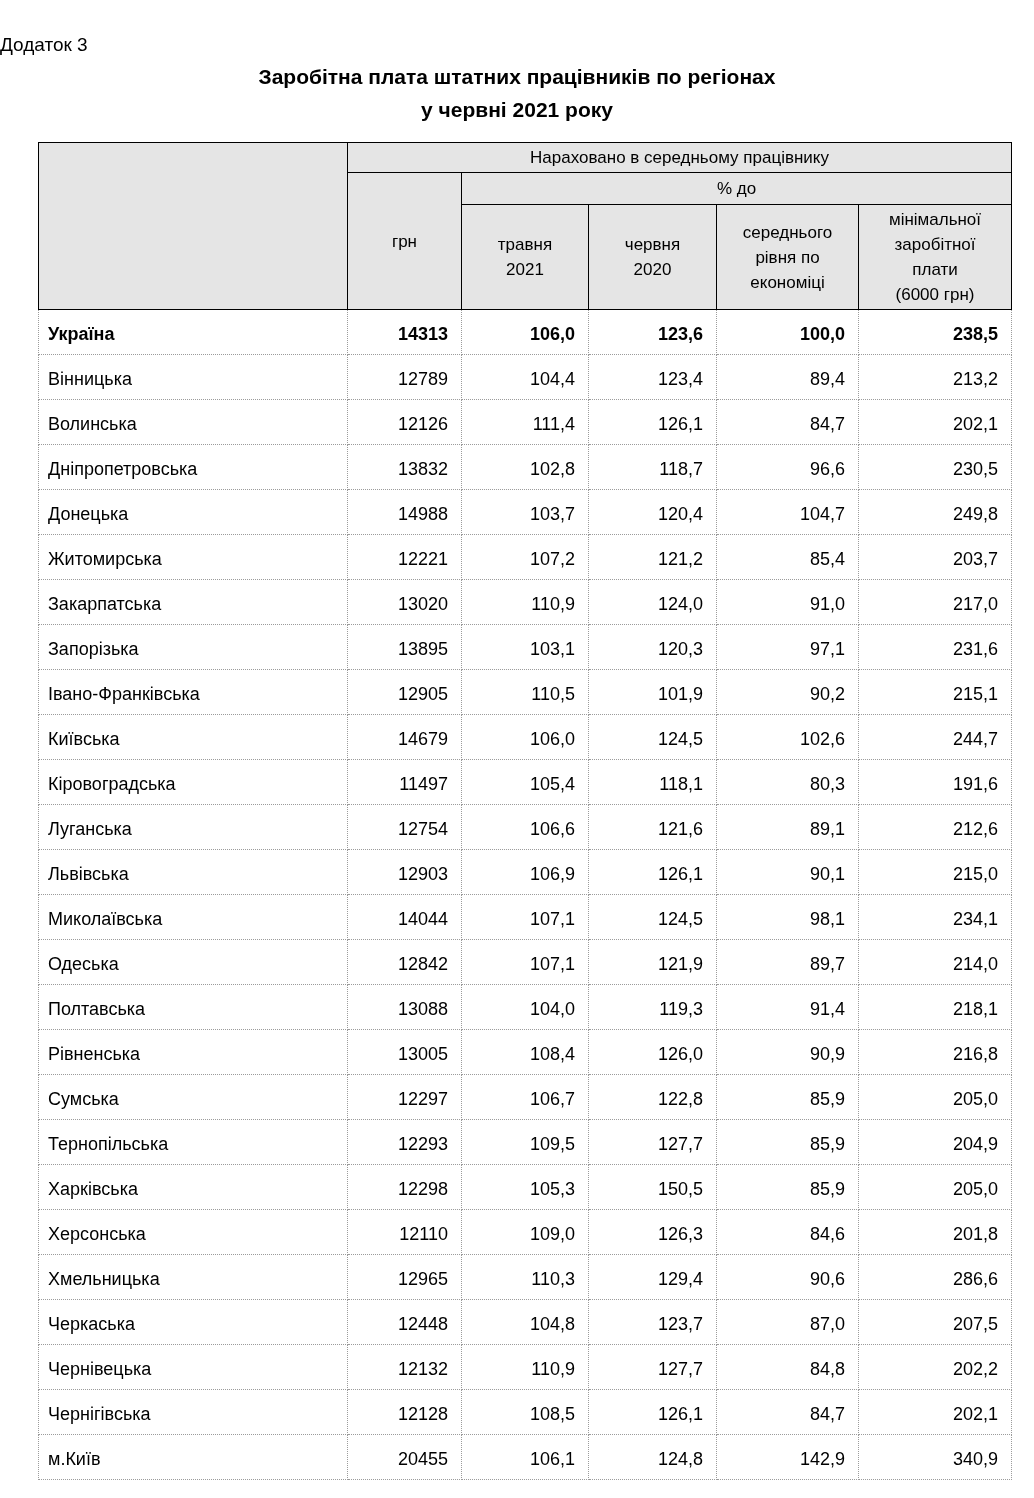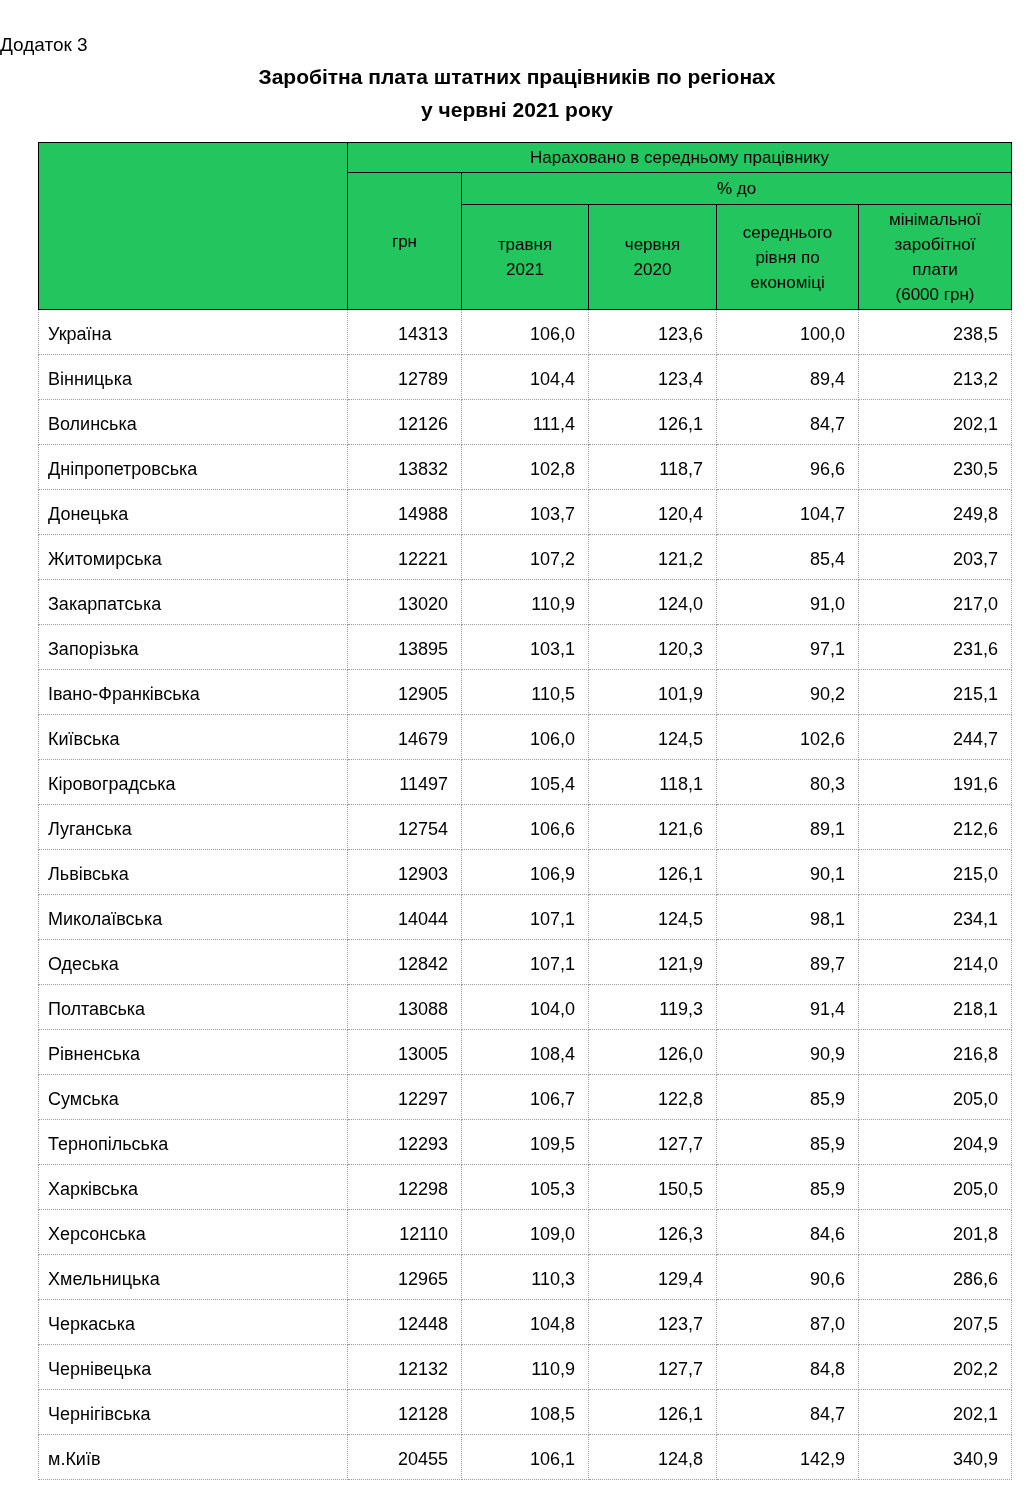--- a/index.html
+++ b/index.html
@@ -34,36 +34,36 @@
   
   thead th {
     border: 1.5px solid #000000;
     font-weight: normal;
     font-size: 17px;
     line-height: 25px;
     text-align: center;
     vertical-align: middle;
     white-space: pre-line;
     padding: 2px 4px;
-    background: #22c55e;
+    background: #e5e5e5;
   }
   thead th.h1 { height: 29px; }
   thead th.h2 { height: 32px; }
   thead th.h3 { height: 104px; }
   
   tbody td {
     border: 1px dotted #9b9b9b;
     font-size: 18px;
     vertical-align: bottom;
     padding-bottom: 9px;
   }
   tbody tr { height: 45px; }
   tbody td.region { text-align: left; padding-left: 9px; }
   tbody td.num { text-align: right; padding-right: 13px; }
-  tbody tr.bold td { font-weight: normal; }
+  tbody tr.bold td { font-weight: bold; }
 </style>
 </head>
 <body>
 
 <div class="page">
 
   <div class="annex">Додаток 3</div>
 
   <div class="title-block">
     <div>Заробітна плата штатних працівників по регіонах</div>

